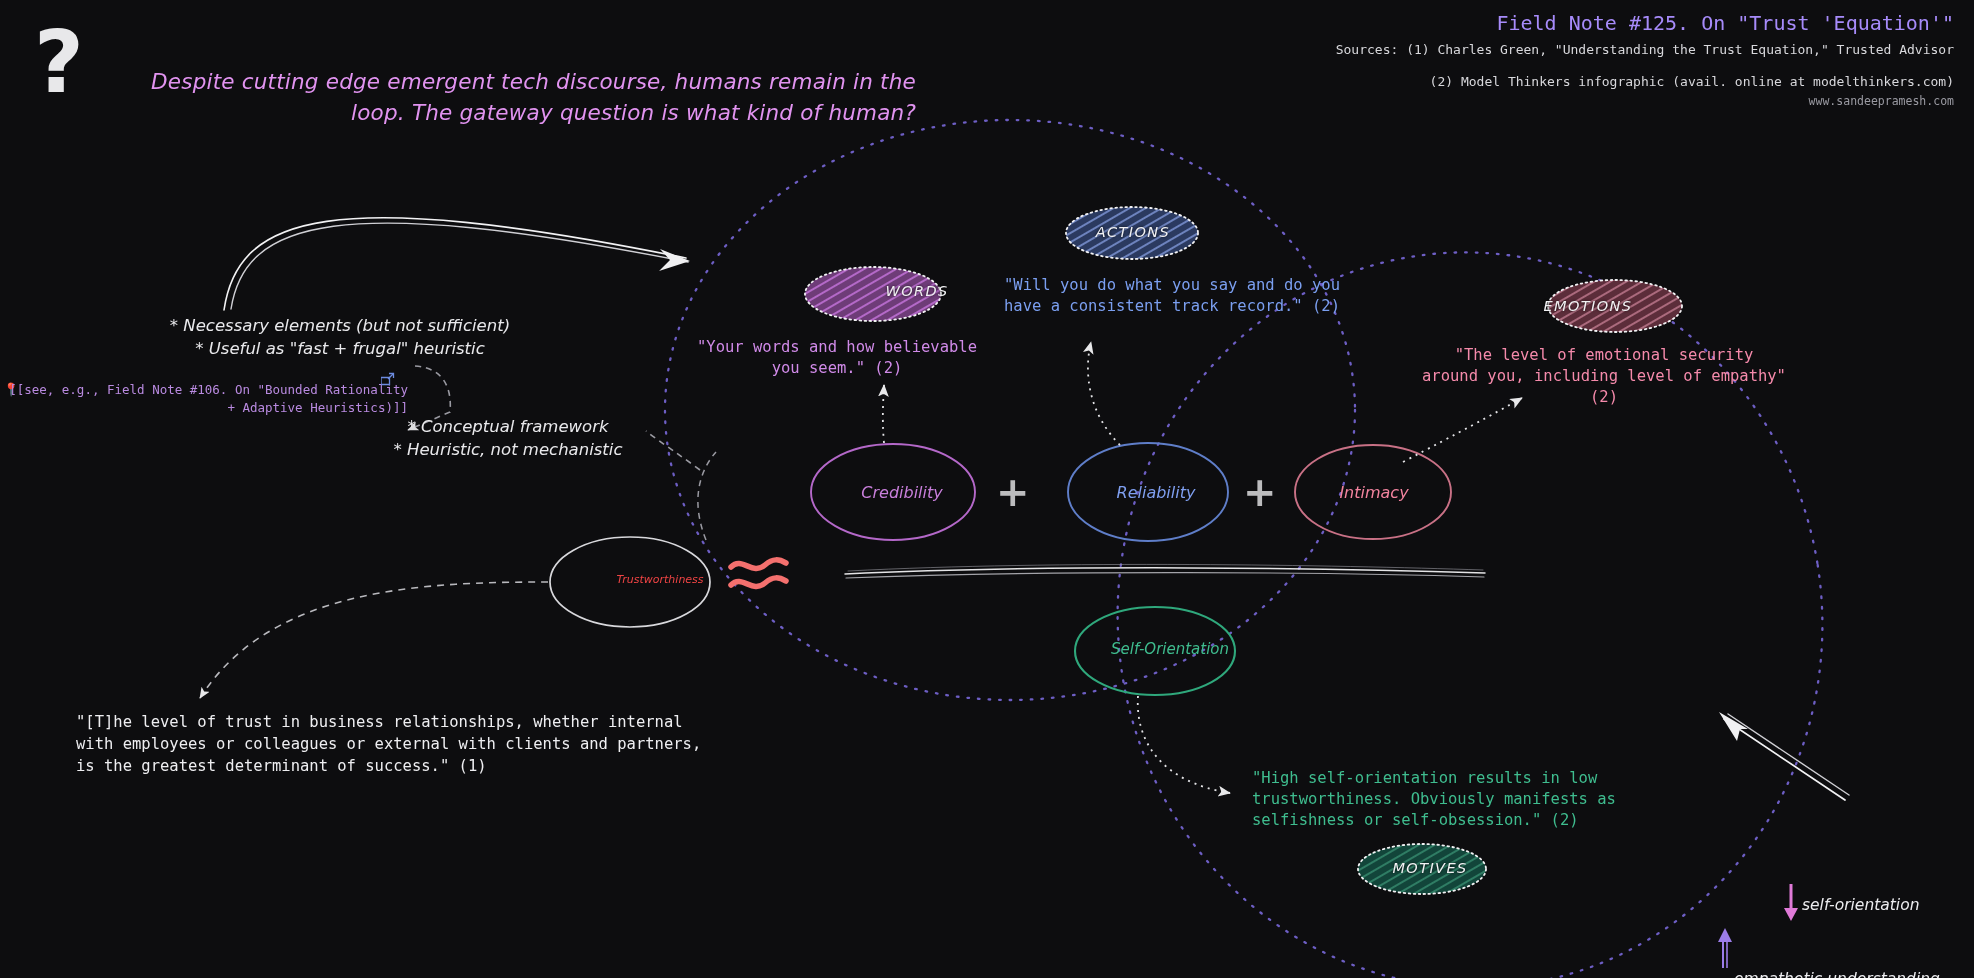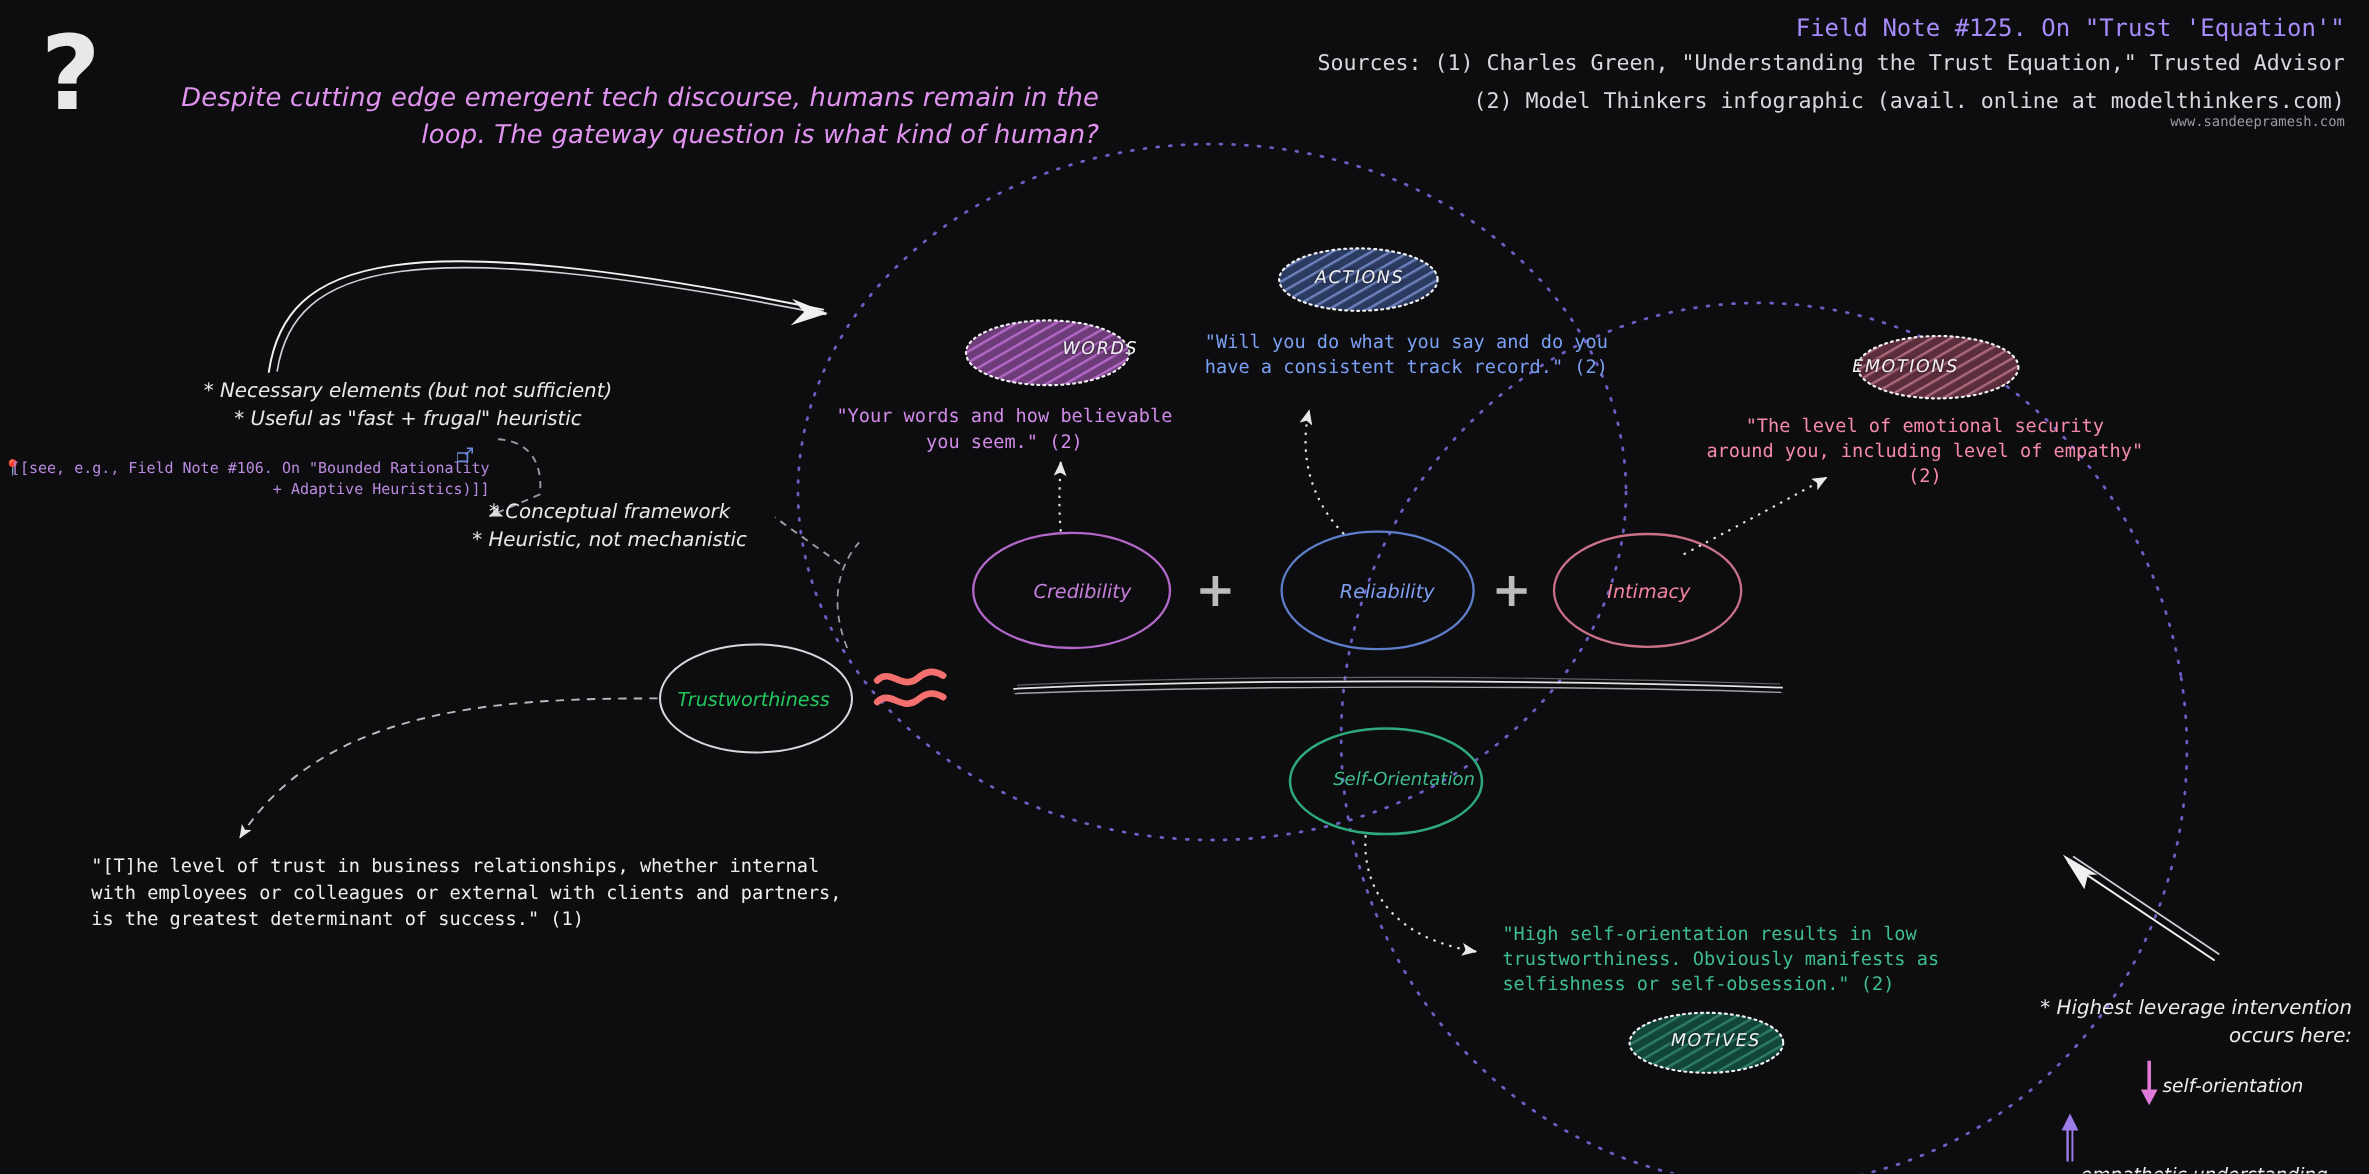--- a/index.html
+++ b/index.html
@@ -26,21 +26,21 @@
     right: 20px; top: 11px;
     color: #a78bfa;
     font-size: 20px; letter-spacing: 0px;
     font-family: "DejaVu Sans Mono", monospace;
     text-align: right;
     white-space: pre;
   }
   .hdr-src {
     right: 20px;
     color: #d8d8dc;
-    font-size: 18px;
+    font-size: 13px;
     text-align: right;
     white-space: pre;
     font-family: "DejaVu Sans Mono", monospace;
   }
   #hdr-src1 { top: 42px; }
   #hdr-src2 { top: 58px; }
   #hdr-src3 { top: 74px; }
   #hdr-site {
     right: 20px; top: 94px;
     color: #9a9aa2;
@@ -128,21 +128,21 @@
   .node-label {
     font-family: "DejaVu Sans", sans-serif;
     font-style: italic;
     font-size: 16px;
     text-align: center;
     white-space: nowrap;
   }
   #lab-credibility { left: 812px; top: 483px; width: 180px; color: #c87fdb; }
   #lab-reliability { left: 1066px; top: 483px; width: 180px; color: #7f9ff0; }
   #lab-intimacy   { left: 1284px; top: 483px; width: 180px; color: #f3849f; }
-  #lab-trustworthiness { left: 528px; top: 573px; width: 200px; color: #22c55e; font-size: 16px;}
+  #lab-trustworthiness { left: 560px; top: 573px; width: 200px; color: #ef4444; font-size: 11px;}
   #lab-selforientation { left: 1070px; top: 640px; width: 200px; color: #3fbd8f; font-size: 15px; }
 
   
   .badge-label {
     font-family: "DejaVu Sans", sans-serif;
     font-style: italic;
     font-size: 14.5px;
     color: #f2f2f4;
     letter-spacing: 1.4px;
     text-align: center;
@@ -287,22 +287,20 @@
   <div class="abs" id="hdr-site">www.sandeepramesh.com</div>
 
   <div class="abs" id="qmark">?</div>
   <div class="abs" id="headline">Despite cutting edge emergent tech discourse, humans remain in the loop.
 The gateway question is what kind of human?</div>
 
   <div class="abs note-hand" id="note-necessary">* Necessary elements (but not sufficient)
 * Useful as "fast + frugal" heuristic</div>
   <div class="abs note-hand" id="note-conceptual">* Conceptual framework
 * Heuristic, not mechanistic</div>
-  <div class="abs note-hand" id="note-leverage">* Highest leverage intervention
-occurs here:</div>
 
   <div class="abs" id="pin-icon">📍</div>
   <div class="abs" id="note-fn106">[[see, e.g., Field Note #106. On "Bounded Rationality
 + Adaptive Heuristics)]]</div>
   <div class="abs" id="extlink-icon">
     <svg width="14" height="14" viewBox="0 0 14 14">
       <path d="M2.5,4.5 h5 v7 h-8.5 v-7 z" transform="translate(1,1)" fill="none" stroke="#6d8ce0" stroke-width="1.3"></path>
       <path d="M8,1.5 h4.5 v4.5" fill="none" stroke="#6d8ce0" stroke-width="1.3"></path>
       <path d="M7,7 L12.3,1.7" fill="none" stroke="#6d8ce0" stroke-width="1.3"></path>
     </svg>

